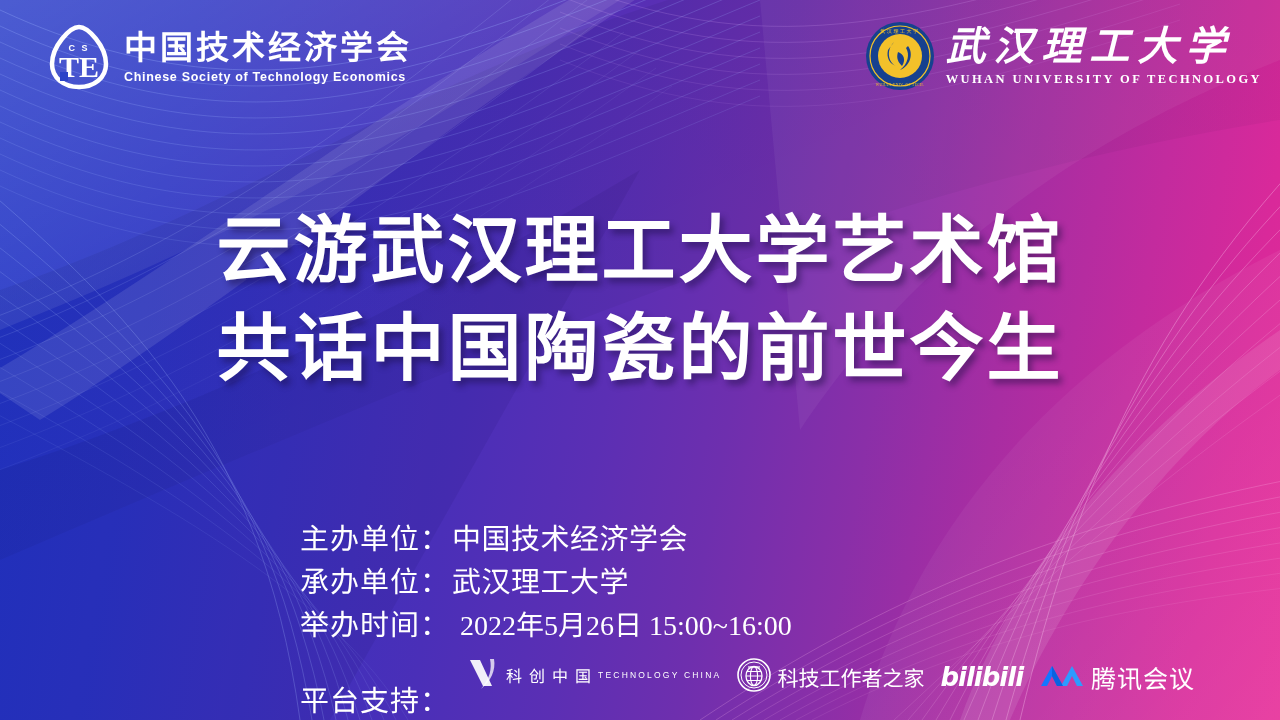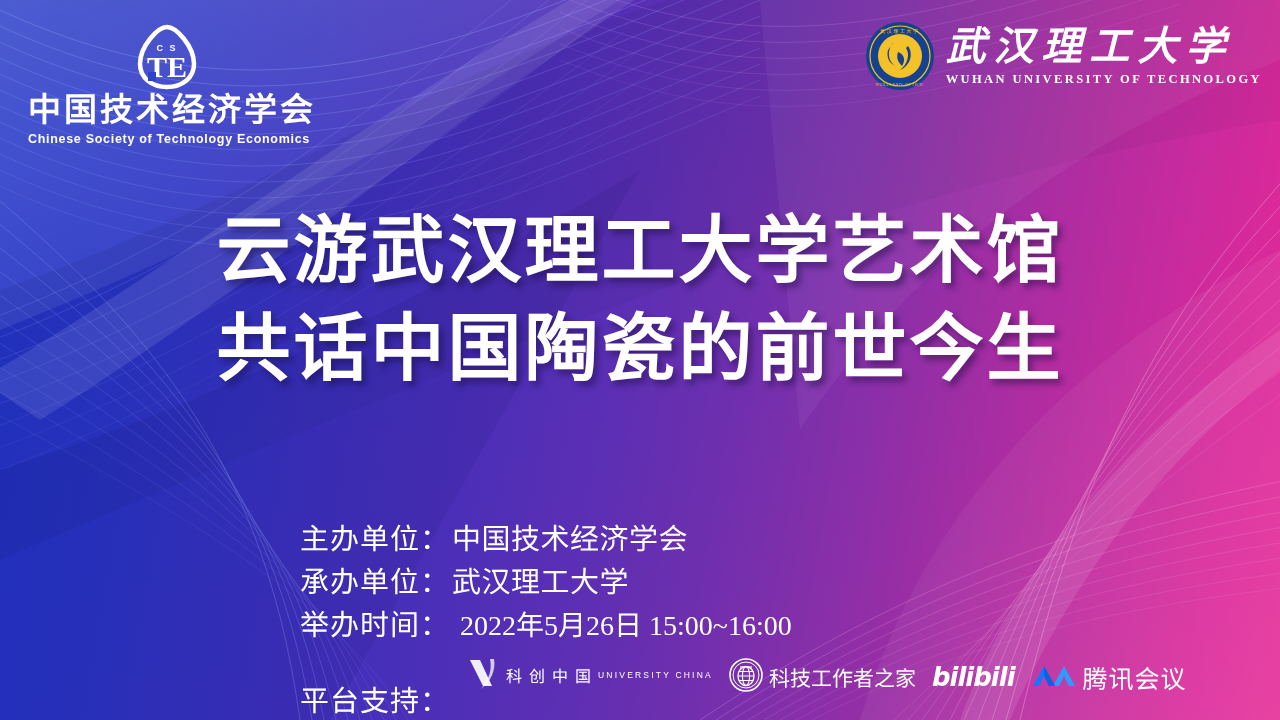--- a/index.html
+++ b/index.html
@@ -22,21 +22,21 @@
         #8a2fa8 67%,
         #a82da2 76%,
         #c32b9e 85%,
         #d9299a 93%,
         #e62a97 100%);
   }
   .bgsvg{position:absolute;left:0;top:0;width:1280px;height:720px;pointer-events:none;}
 
   
   .logo-cste{
-    position:absolute;left:28px;top:22px;display:flex;align-items:center;flex-direction:column;
+    position:absolute;left:44px;top:22px;display:flex;align-items:center;
   }
   .cste-mark{
     width:70px;height:70px;position:relative;flex:none;margin-right:10px;
   }
   .cste-text{display:flex;flex-direction:column;justify-content:center;}
   .cste-cn{
     font-family:"Liberation Sans","DejaVu Sans",sans-serif;
     font-size:33px;font-weight:bold;color:#ffffff;letter-spacing:3px;
     line-height:1.12;white-space:nowrap;
   }
@@ -290,21 +290,21 @@
 
     <div class="plogo">
       <span class="plogo-mark">
         <svg width="34" height="38" viewBox="0 0 34 38">
           <path d="M4 4 L14 4 L26 30 L17 30 Z" fill="#ffffff" opacity=".92"></path>
           <path d="M28 3 C 30 14 25 25 15 33 C 24 22 26 13 24 3 Z" fill="#ffffff" opacity=".75"></path>
         </svg>
       </span>
       <span class="kc-texts">
         <span class="kc-cn">科创中国</span>
-        <span class="kc-en">UNIVERSITY CHINA</span>
+        <span class="kc-en">TECHNOLOGY CHINA</span>
       </span>
     </div>
 
     <div class="plogo">
       <span class="plogo-mark">
         <svg width="34" height="34" viewBox="0 0 34 34">
           <circle cx="17" cy="17" r="16" fill="none" stroke="#fff" stroke-width="1.6"></circle>
           <circle cx="17" cy="17" r="13" fill="none" stroke="#fff" stroke-width="1"></circle>
           <ellipse cx="17" cy="18" rx="8" ry="9.5" fill="none" stroke="#fff" stroke-width="1.3"></ellipse>
           <ellipse cx="17" cy="18" rx="3.6" ry="9.5" fill="none" stroke="#fff" stroke-width="1.1"></ellipse>

